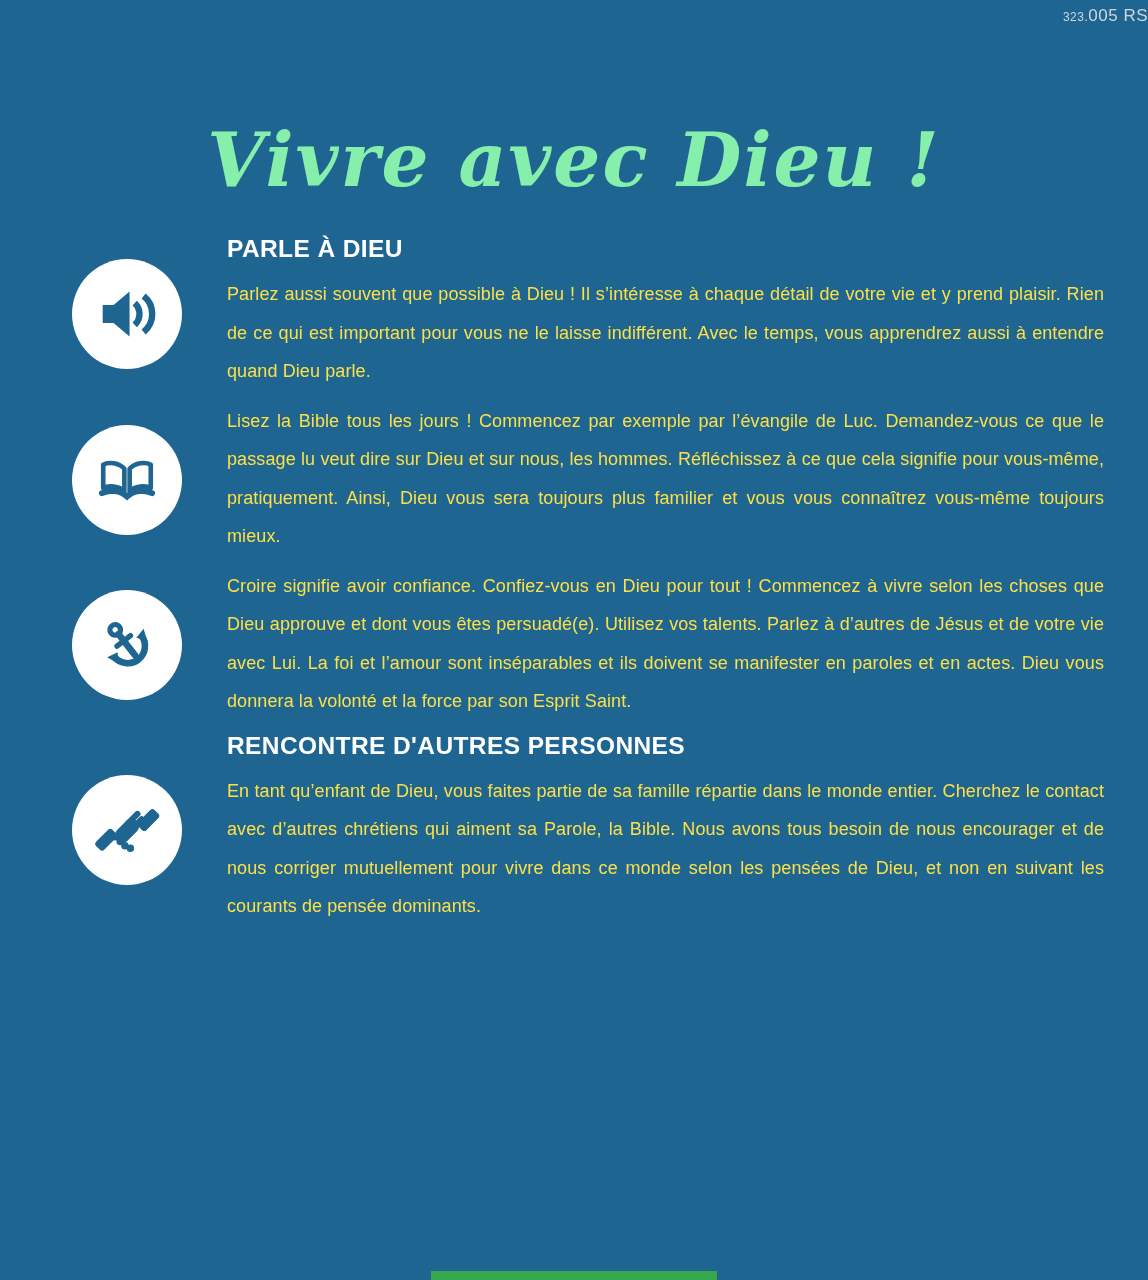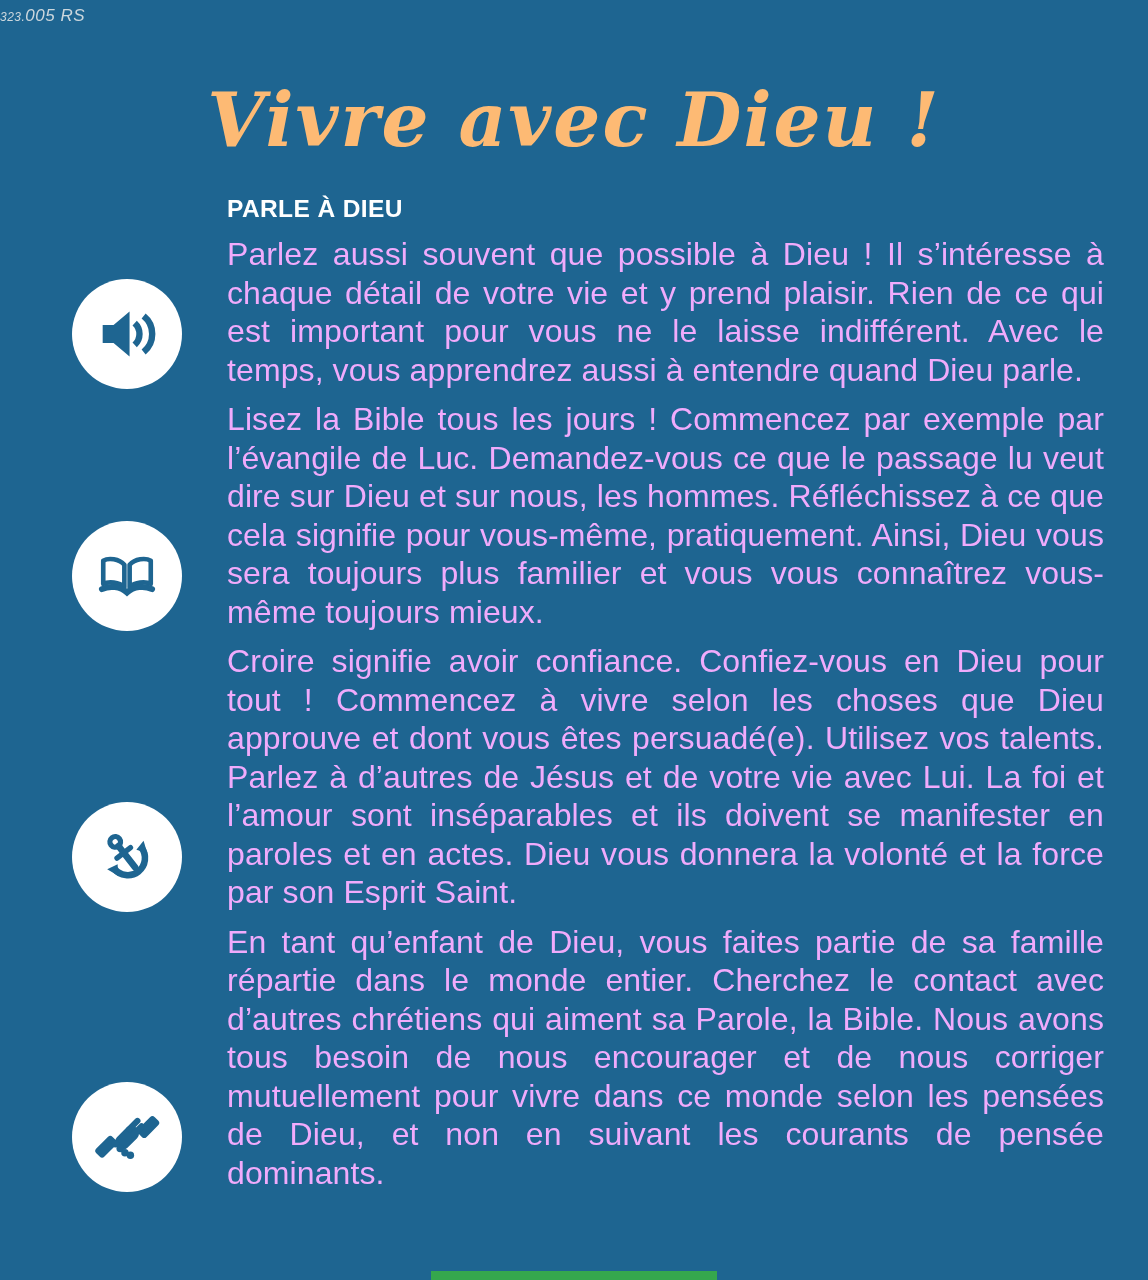--- a/index.html
+++ b/index.html
@@ -4,42 +4,41 @@
 <style>
   html,body{margin:0;padding:0;}
   body{
     width:1148px;height:1280px;
     background:#1e6591;
     font-family:"Liberation Sans", sans-serif;
     position:relative;overflow:hidden;
   }
   .top-label{
     position:absolute;top:6px;left:0;right:0;
-    text-align:left;color:#ccd7dd;
+    text-align:right;color:#ccd7dd;
     font-family:"Liberation Sans", sans-serif;
-    font-style:italic;
   }
   .top-label .code-small{font-size:12px;letter-spacing:.5px;}
   .top-label .code-large{font-size:17px;letter-spacing:.5px;}
   .title{
-    padding-top:80px;
+    padding-top:120px;
     text-align:center;
-    color:#fdba74;
+    color:#86efac;
     font-family:"DejaVu Serif", serif;
     font-style:italic;
     font-weight:bold;
     font-size:74px;
     line-height:1.1;
     letter-spacing:2px;
     margin:0 0 34px 0;
   }
   .sections{padding:0 44px 0 72px;}
   .section{
     display:flex;
-    align-items:flex-end;
+    align-items:center;
     gap:45px;
     margin-bottom:11px;
   }
   .icon-circle{
     flex:0 0 auto;
     width:110px;height:110px;
     border-radius:50%;
     background:#ffffff;
     display:flex;align-items:center;justify-content:center;
     margin-top:2px;
@@ -49,22 +48,22 @@
   .section-heading{
     margin:0 0 12px 0;
     color:#ffffff;
     font-size:24.5px;
     font-weight:bold;
     letter-spacing:.4px;
     line-height:28px;
   }
   .section-body{
     margin:0;
-    color:#f0abfc;
-    font-size:32px;
+    color:#fde047;
+    font-size:18px;
     line-height:38.5px;
     text-align:justify;
     letter-spacing:.1px;
   }
   .bottom-bar{
     position:absolute;
     bottom:0;left:431px;
     width:286px;height:9px;
     background:#35a74d;
   }
@@ -136,19 +135,20 @@
           <rect x="46" y="28" width="26" height="9" rx="4.5" transform="rotate(-45 59 32)"></rect>
           <rect x="52" y="36" width="26" height="9" rx="4.5" transform="rotate(-45 65 40)"></rect>
           <circle cx="33" cy="60" r="5.5"></circle>
           <circle cx="40" cy="67" r="5.5"></circle>
           <circle cx="47" cy="73" r="5.5"></circle>
           <circle cx="55" cy="77" r="5.5"></circle>
         </g>
       </svg>
     </div>
     <div class="section-text">
+      <h2 class="section-heading">RENCONTRE D'AUTRES PERSONNES</h2>
       <p class="section-body">En tant qu’enfant de Dieu, vous faites partie de sa famille répartie dans le monde entier. Cherchez le contact avec d’autres chrétiens qui aiment sa Parole, la Bible. Nous avons tous besoin de nous encourager et de nous corriger mutuellement pour vivre dans ce monde selon les pensées de Dieu, et non en suivant les courants de pensée dominants.</p>
     </div>
   </div>
 
 </div>
 
 <div class="bottom-bar"></div>
 
 </body></html>

